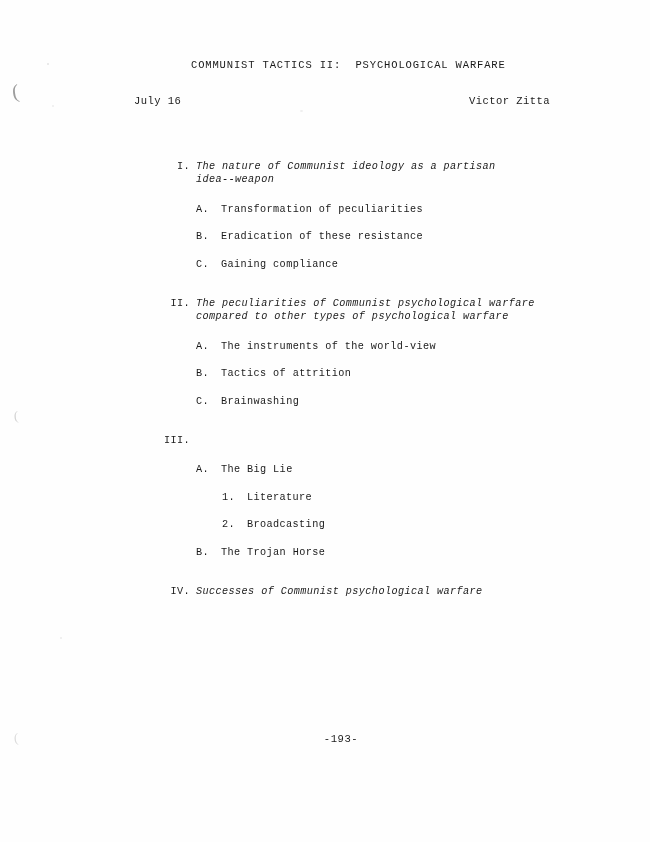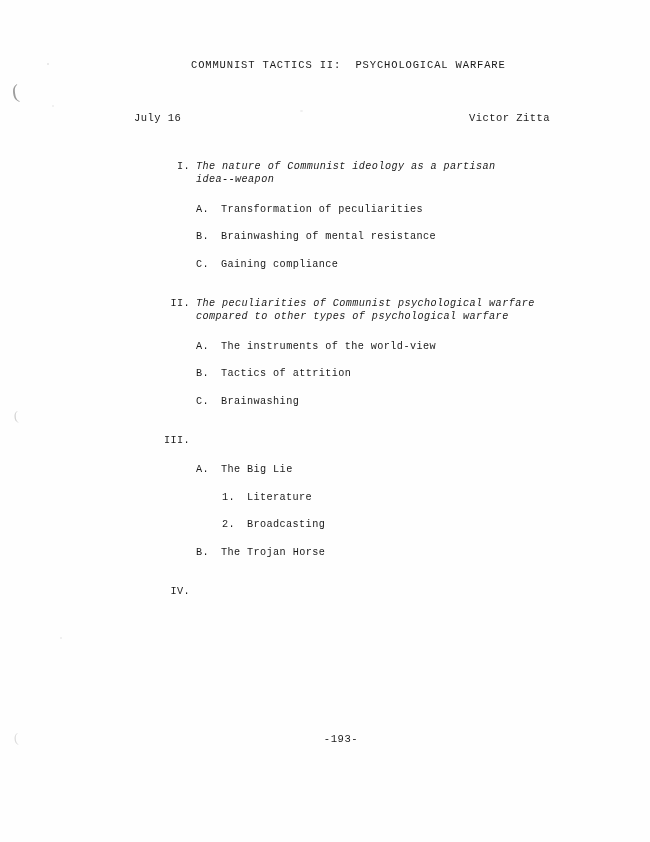--- a/index.html
+++ b/index.html
@@ -67,21 +67,21 @@
     top: 59px;
     font-size: 10.5px;
     letter-spacing: 0.85px;
     white-space: pre;
     margin-left: 13px;
   }
 
   .byline-row {
     position: absolute;
     left: 134px;
-    top: 112px;
+    top: 95px;
     width: 416px;
     display: flex;
     justify-content: space-between;
     font-size: 10.5px;
     letter-spacing: 0.45px;
   }
 
   
   .outline {
     position: absolute;
@@ -155,21 +155,21 @@
       <span class="marker">I.</span>
       <span class="content">The nature of Communist ideology as a partisan
 idea--weapon</span>
     </div>
     <div class="entry level-2">
       <span class="marker">A.</span>
       <span class="content">Transformation of peculiarities</span>
     </div>
     <div class="entry level-2">
       <span class="marker">B.</span>
-      <span class="content">Brainwashing of mental resistance</span>
+      <span class="content">Eradication of these resistance</span>
     </div>
     <div class="entry level-2">
       <span class="marker">C.</span>
       <span class="content">Gaining compliance</span>
     </div>
 
     <div class="group-gap"></div>
 
     <div class="entry level-1">
       <span class="marker">II.</span>
@@ -208,19 +208,20 @@
     </div>
     <div class="entry level-2">
       <span class="marker">B.</span>
       <span class="content">The Trojan Horse</span>
     </div>
 
     <div class="group-gap"></div>
 
     <div class="entry level-1">
       <span class="marker">IV.</span>
+      <span class="content">Successes of Communist psychological warfare</span>
     </div>
 
   </div>
 
   <div class="page-number">-193-</div>
 
 </div>
 
 </body></html>

